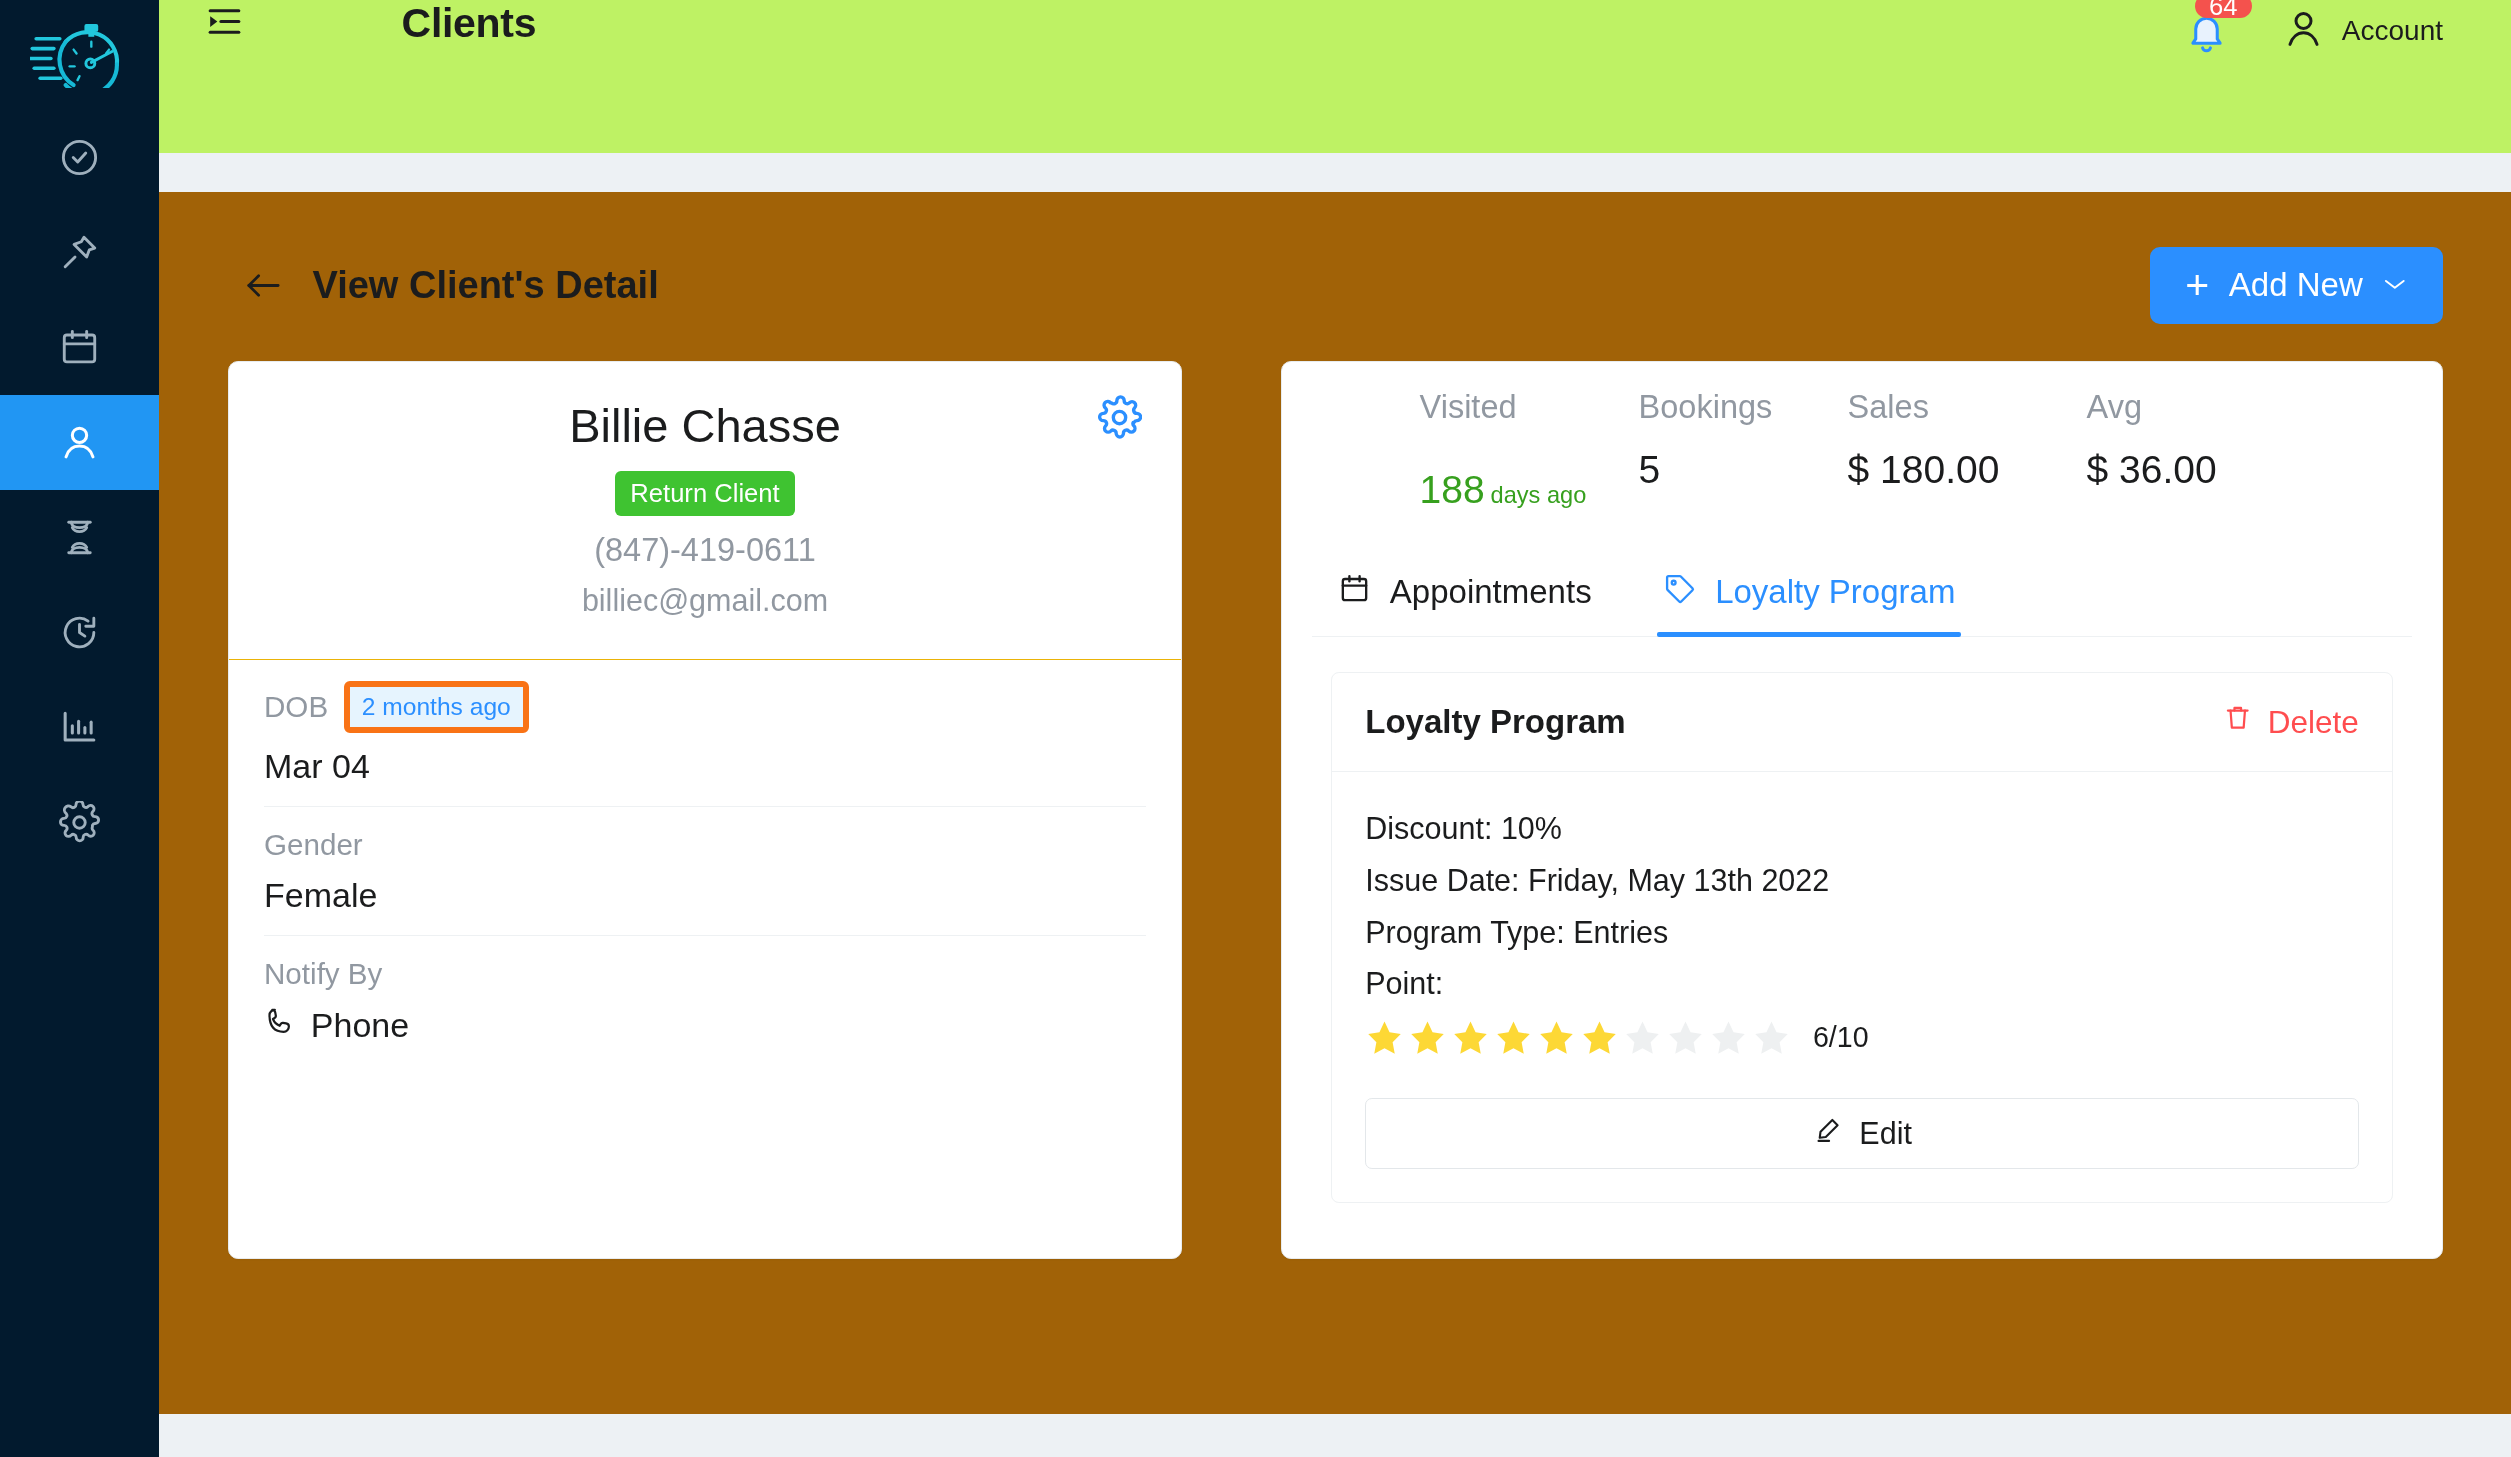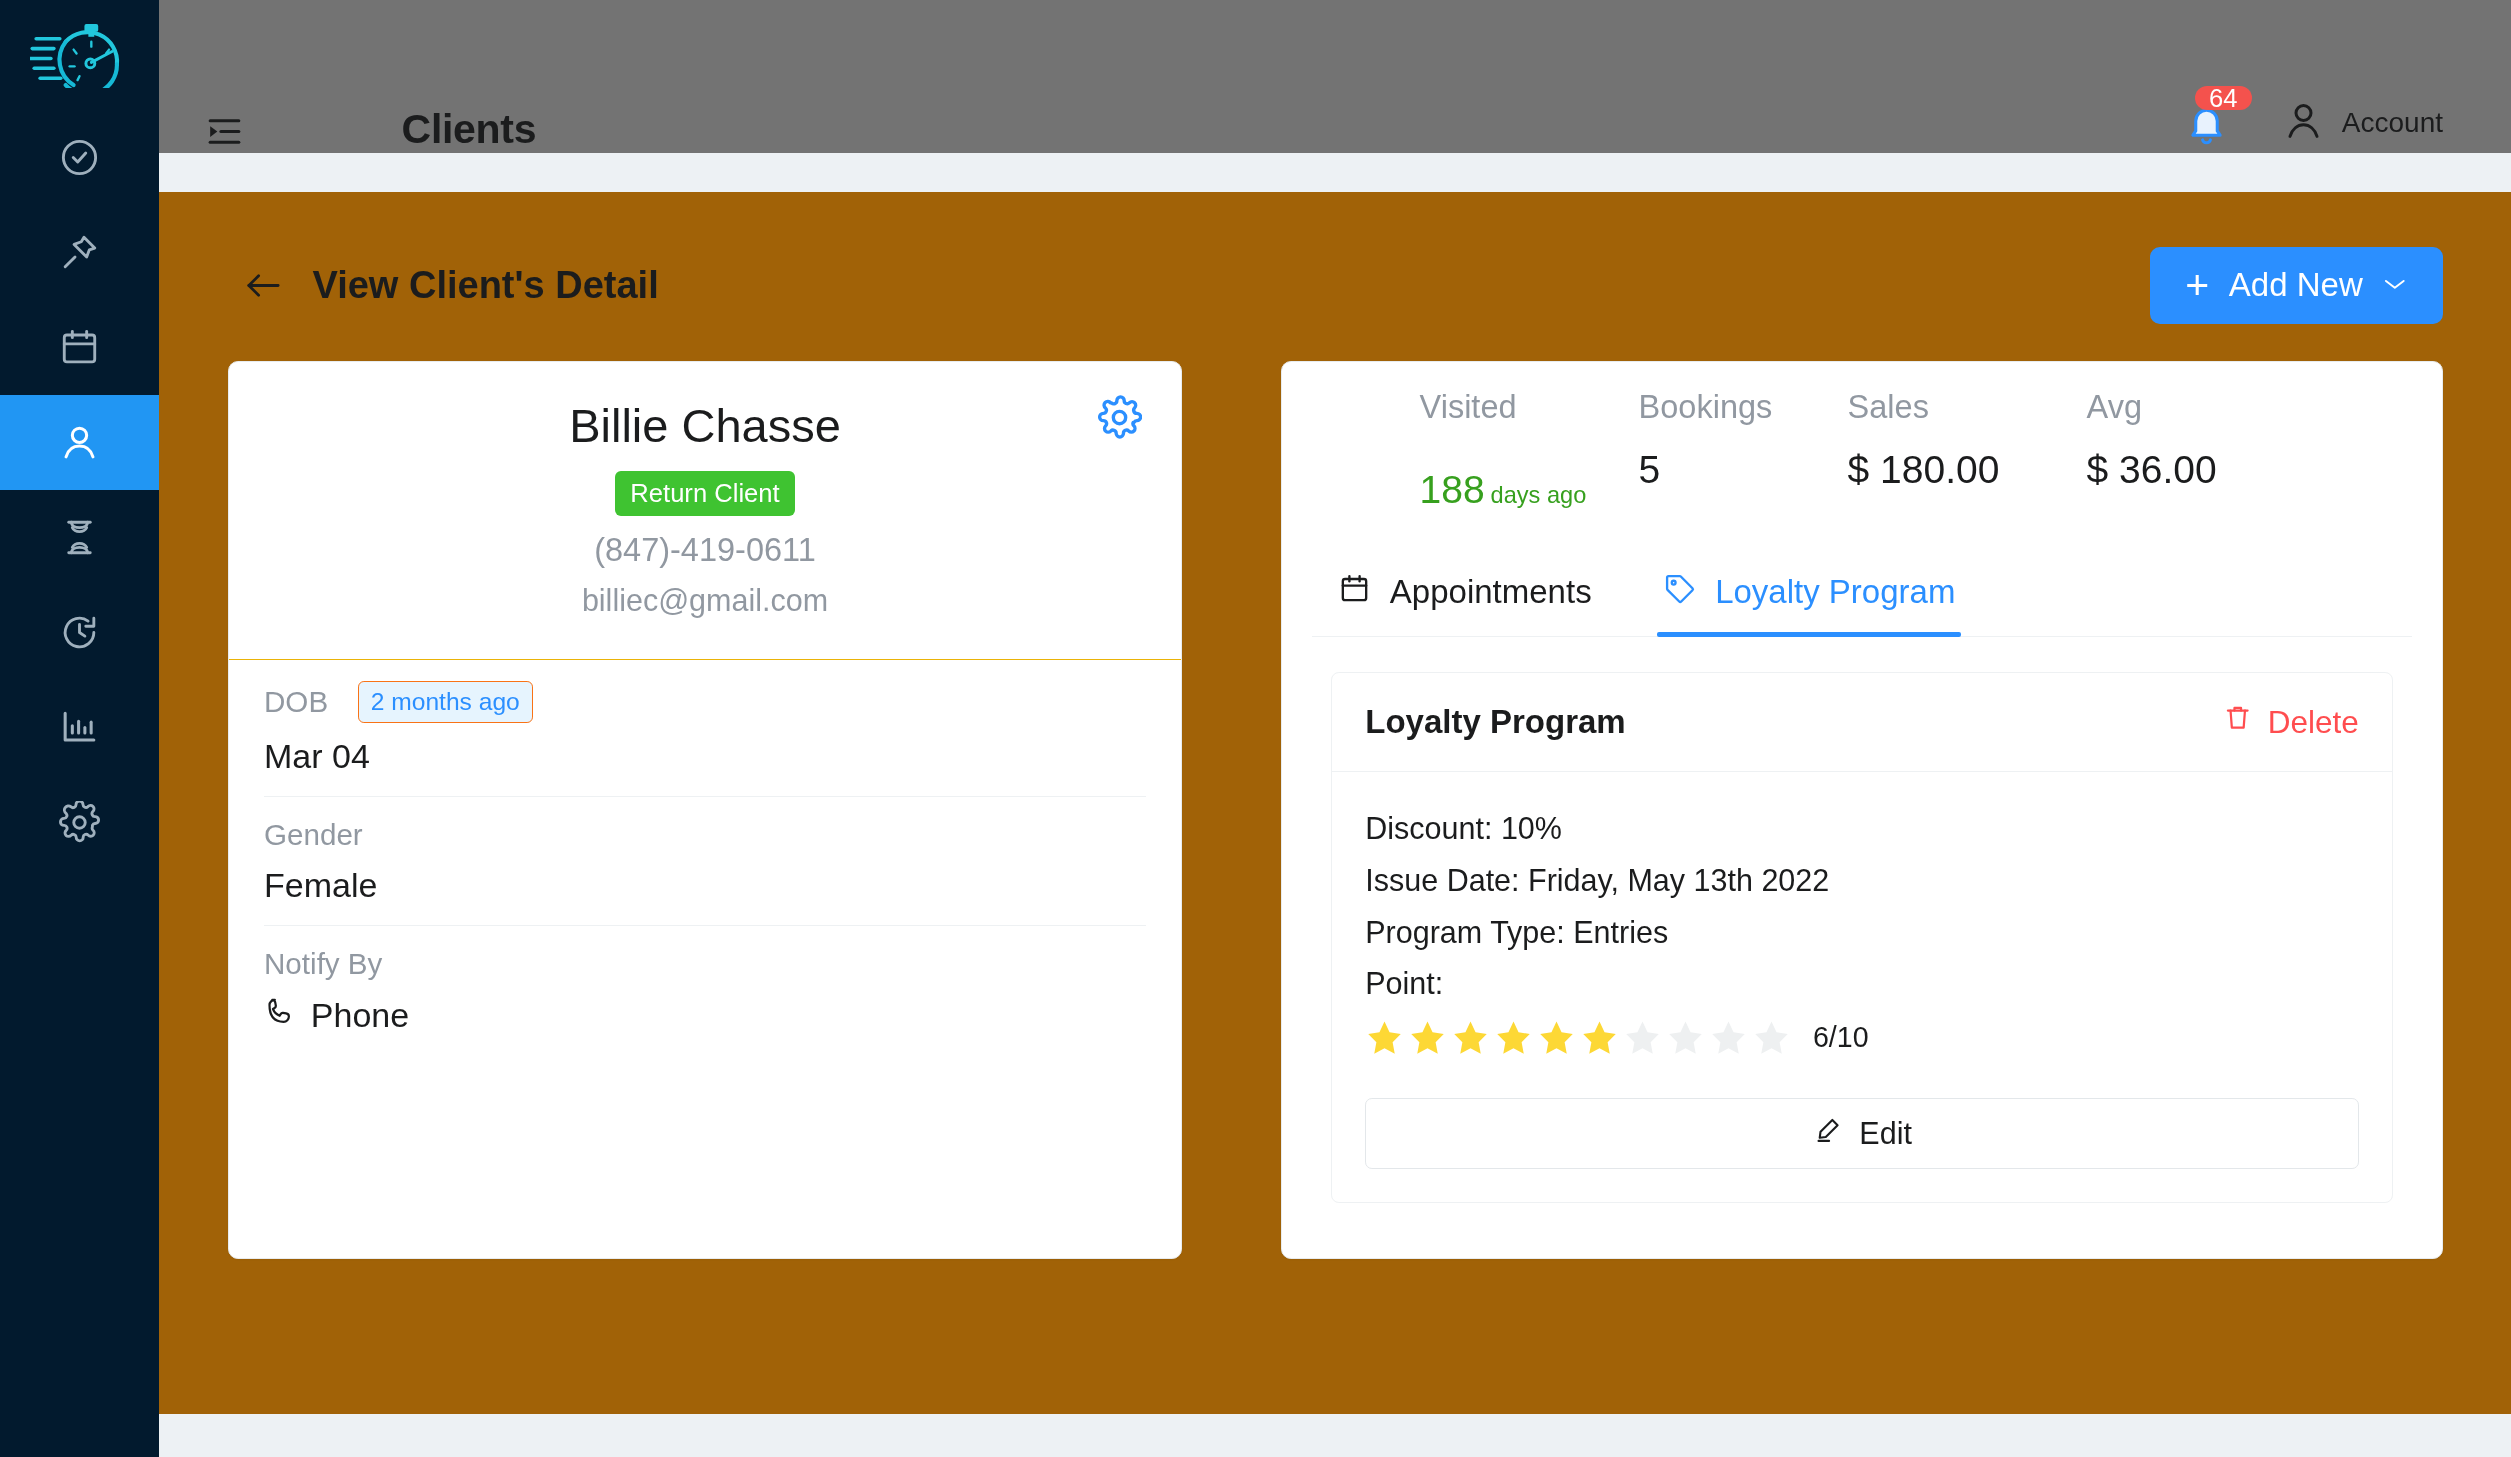--- a/index.html
+++ b/index.html
@@ -59,23 +59,23 @@
   
   .main {
     flex: 1 1 auto;
     display: flex;
     flex-direction: column;
     min-width: 0;
     background: #ffffff;
   }
   .topbar {
     height: 153px;
-    background: #737373;
-    display: flex;
-    align-items: flex-end;
+    background: #bef264;
+    display: flex;
+    align-items: flex-start;
     padding: 0 69px 0 0;
     position: relative;
   }
   .menu-toggle {
     width: 79px;
     margin-left: 25.6px;
     display: flex;
     align-items: center;
     justify-content: center;
     cursor: pointer;
@@ -242,27 +242,26 @@
   .field-label-row {
     display: flex;
     align-items: center;
     gap: 15.8px;
   }
   .field-label {
     font-size: 29.6px;
     color: #9198a1;
   }
   .badge-dob {
-    border: 1px solid #f97316;
+    border: 6px solid #f97316;
     background: #e6f4fe;
     color: #2b8fff;
     font-size: 24.6px;
     border-radius: 5.9px;
     padding: 5.9px 11.8px;
-    margin-left: 14px;
   }
   .field-value {
     font-size: 34px;
     color: #1b1c1d;
     margin-top: 13.8px;
     display: flex;
     align-items: center;
     gap: 13.8px;
   }
 

